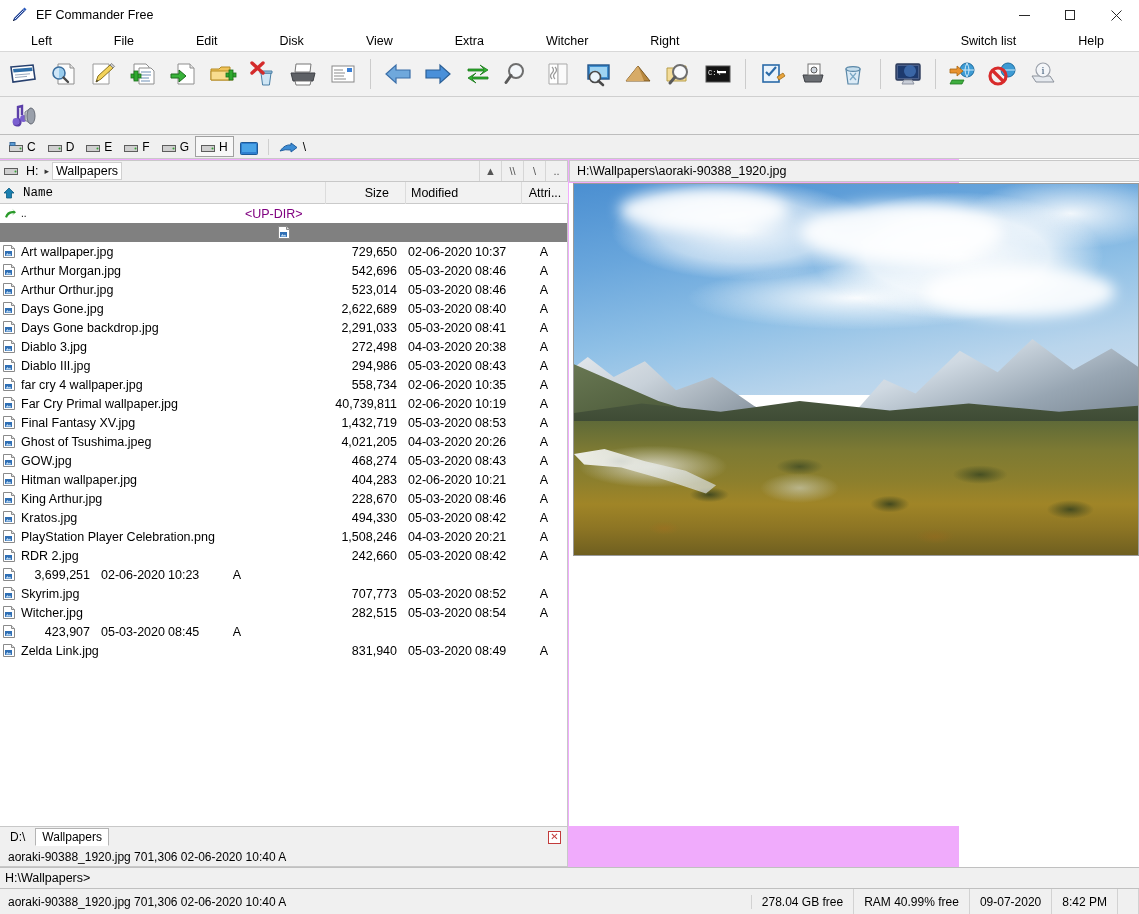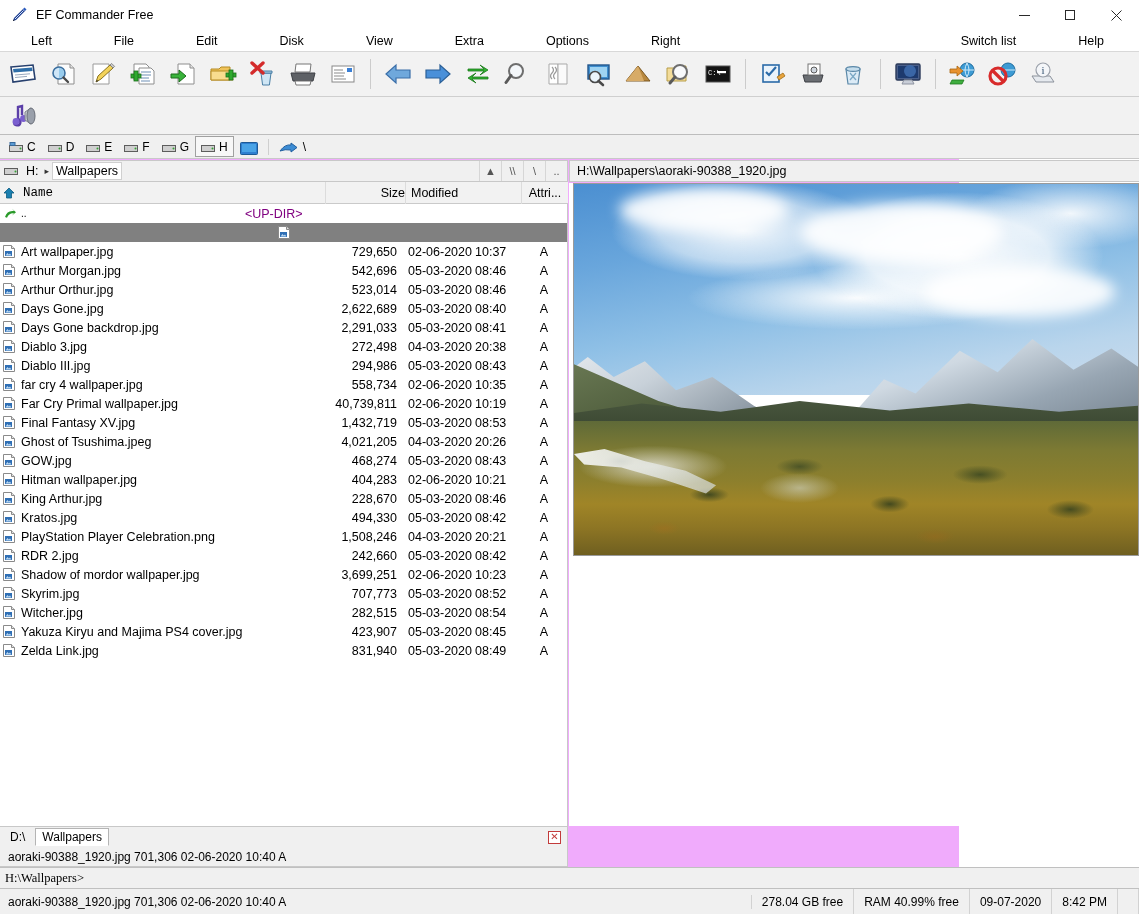--- a/index.html
+++ b/index.html
@@ -197,21 +197,21 @@
     position:absolute; left:0%; top:70%; width:30%; height:14%;
     background:linear-gradient(110deg, rgba(245,246,244,.95), rgba(200,206,200,.7));
     clip-path: polygon(0% 20%, 18% 10%, 42% 34%, 66% 52%, 84% 80%, 78% 96%, 54% 70%, 28% 46%, 6% 40%);
     filter: blur(0.4px);
   }
 
   
   .cmdline {
     position:absolute; left:0; top:867px; width:1139px; height:22px;
     background:#f0f0f0; border-top:1px solid #c0c0c0; border-bottom:1px solid #c0c0c0;
-    display:flex; align-items:center; font-size:12.5px;font-family:Liberation Serif, serif;
+    display:flex; align-items:center; font-size:12.5px;
   }
   .cmdline span { margin-left:5px; }
   .statusbar {
     position:absolute; left:0; top:889px; width:1139px; height:25px;
     background:#f0f0f0; display:flex; align-items:center; font-size:12px;
   }
   .sb-cell { height:25px; display:flex; align-items:center; padding:0 10px;
              border-right:1px solid #d2d2d2; }
   .sb-main { flex:1 1 auto; border-right:1px solid #d2d2d2; padding-left:8px; }
   .sb-grip { width:16px; }
@@ -246,21 +246,21 @@
     </div>
   </div>
 
   <div class="menubar">
     <div class="menu-item">Left</div>
     <div class="menu-item">File</div>
     <div class="menu-item">Edit</div>
     <div class="menu-item">Disk</div>
     <div class="menu-item">View</div>
     <div class="menu-item">Extra</div>
-    <div class="menu-item">Options</div>
+    <div class="menu-item">Witcher</div>
     <div class="menu-item">Right</div>
     <div class="menu-right">
       <div class="menu-item">Switch list</div>
       <div class="menu-item">Help</div>
     </div>
   </div>
 
   <div class="toolbar row1">
 
     <div class="tb-group">
@@ -576,21 +576,21 @@
     <span class="path-btn">..</span>
   </div>
 
   <div class="colheader">
     <div class="ch" style="width:18px;padding:0;justify-content:center;border-right:none;">
       <svg width="12" height="12" viewBox="0 0 12 12">
           <path d="M6 1 L11 6 H8.5 V11 H3.5 V6 H1 Z" fill="#1a7fb0" stroke="#0c5a80" stroke-width=".8"></path>
         </svg>
     </div>
     <div class="ch" style="flex:1 1 auto;font-family:Liberation Mono, monospace;">Name</div>
-    <div class="ch" style="width:80px;justify-content:flex-end;padding-right:0;">Size</div>
+    <div class="ch" style="width:80px;justify-content:flex-end;padding-right:16px;">Size</div>
     <div class="ch" style="width:116px;">Modified</div>
     <div class="ch" style="width:46px;justify-content:center;border-right:none;">Attri...</div>
   </div>
 
   <div class="filelist">
     <div class="frow">
       <span class="f-ico">
         <svg width="13" height="12" viewBox="0 0 13 12">
             <path d="M2 9 q2 -7 9 -6 l-2 -2.2 l4 3.4 l-4 3.2 l2 -2.2 q-5 -0.6 -7 4.6 z" fill="#2a9a2a"></path>
           </svg>
@@ -873,21 +873,20 @@
         </div>
         <div class="frow">
           <span class="f-ico">
             <svg width="12" height="13" viewBox="0 0 12 13">
               <path d="M0.5 0.5 H8.5 L11.5 3.5 V12.5 H0.5 Z" fill="#ffffff" stroke="#8a8a8a"></path>
               <path d="M8.5 0.5 V3.5 H11.5" fill="#e2e2e2" stroke="#8a8a8a"></path>
               <rect x="2" y="6" width="7" height="5" fill="#2f6fb5"></rect>
               <path d="M2.6 10.4 L4.4 7.9 L5.8 9.6 L7 8.6 L8.4 10.4 Z" fill="#bcd8f0"></path>
             </svg>
           </span>
-          <span class="f-name">Shadow of mordor wallpaper.jpg</span>
           <span class="f-size">3,699,251</span>
           <span class="f-date">02-06-2020</span>
           <span class="f-time">10:23</span>
           <span class="f-attr">A</span>
         </div>
         <div class="frow">
           <span class="f-ico">
             <svg width="12" height="13" viewBox="0 0 12 13">
               <path d="M0.5 0.5 H8.5 L11.5 3.5 V12.5 H0.5 Z" fill="#ffffff" stroke="#8a8a8a"></path>
               <path d="M8.5 0.5 V3.5 H11.5" fill="#e2e2e2" stroke="#8a8a8a"></path>
@@ -918,21 +917,20 @@
         </div>
         <div class="frow">
           <span class="f-ico">
             <svg width="12" height="13" viewBox="0 0 12 13">
               <path d="M0.5 0.5 H8.5 L11.5 3.5 V12.5 H0.5 Z" fill="#ffffff" stroke="#8a8a8a"></path>
               <path d="M8.5 0.5 V3.5 H11.5" fill="#e2e2e2" stroke="#8a8a8a"></path>
               <rect x="2" y="6" width="7" height="5" fill="#2f6fb5"></rect>
               <path d="M2.6 10.4 L4.4 7.9 L5.8 9.6 L7 8.6 L8.4 10.4 Z" fill="#bcd8f0"></path>
             </svg>
           </span>
-          <span class="f-name">Yakuza Kiryu and Majima PS4 cover.jpg</span>
           <span class="f-size">423,907</span>
           <span class="f-date">05-03-2020</span>
           <span class="f-time">08:45</span>
           <span class="f-attr">A</span>
         </div>
         <div class="frow">
           <span class="f-ico">
             <svg width="12" height="13" viewBox="0 0 12 13">
               <path d="M0.5 0.5 H8.5 L11.5 3.5 V12.5 H0.5 Z" fill="#ffffff" stroke="#8a8a8a"></path>
               <path d="M8.5 0.5 V3.5 H11.5" fill="#e2e2e2" stroke="#8a8a8a"></path>

